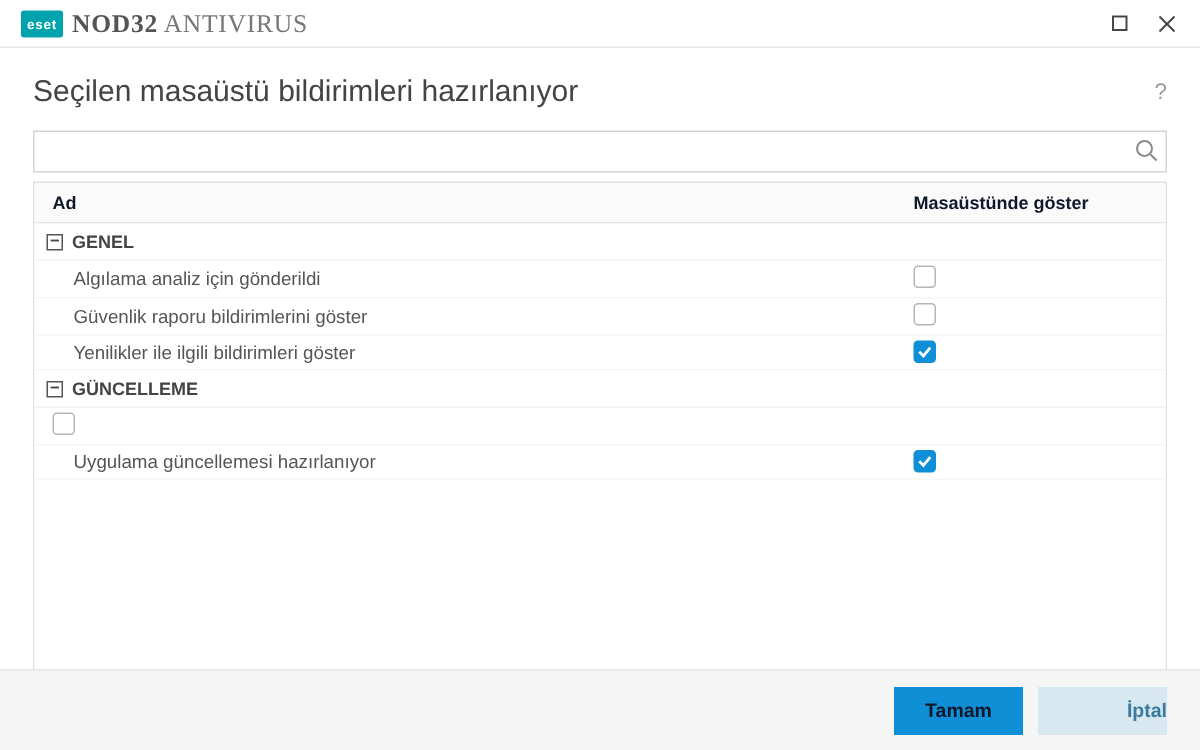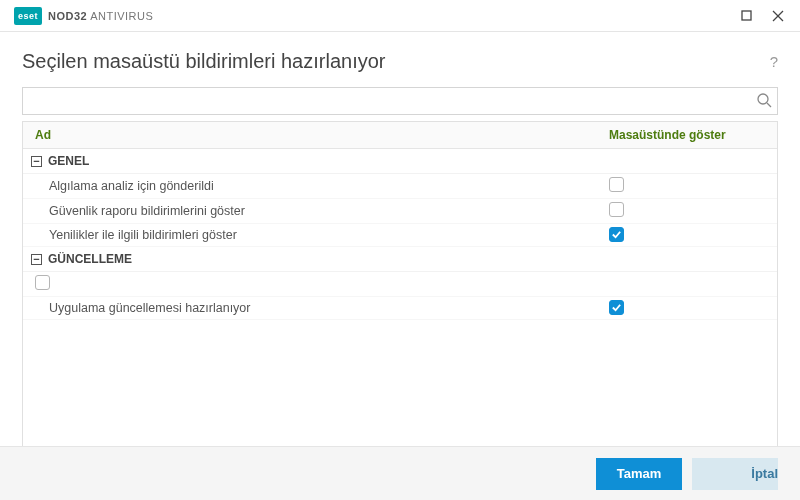--- a/index.html
+++ b/index.html
@@ -1,46 +1,46 @@
 <!DOCTYPE html>
 <html><head>
 <meta charset="utf-8">
 <style>
 * { box-sizing: border-box; margin: 0; padding: 0; }
 body { font-family: "Segoe UI", Arial, sans-serif; font-size: 13px; color: #333; background: #fff; width: 800px; height: 500px; overflow: hidden; }
 .titlebar { display: flex; align-items: center; justify-content: space-between; height: 32px; padding: 0 8px 0 14px; border-bottom: 1px solid #e5e5e5; }
 .titlebar-left { display: flex; align-items: center; gap: 6px; }
 .logo-badge { background: #00a3ad; color: #fff; font-size: 9px; font-weight: bold; padding: 4px 4px; border-radius: 2px; letter-spacing: 0.5px; }
-.product-name { font-size: 11px; color: #777; letter-spacing: 0.5px; }
+.product-name { font-size: 17px; color: #777; letter-spacing: 0.5px; font-family: Liberation Serif, serif; }
 .product-name b { color: #555; font-weight: 600; }
 .titlebar-right { display: flex; align-items: center; gap: 4px; }
 .win-btn { width: 28px; height: 24px; display: flex; align-items: center; justify-content: center; cursor: pointer; color: #444; }
 .content { padding: 18px 22px 0 22px; }
 .page-title { font-size: 20px; color: #444; font-weight: 400; margin-bottom: 14px; display: flex; justify-content: space-between; align-items: center; }
 .help-icon { font-size: 15px; color: #999; cursor: pointer; }
 .search-wrap { position: relative; margin-bottom: 6px; }
 .search-input { width: 100%; height: 28px; border: 1px solid #d5d5d5; padding: 0 30px 0 8px; font-size: 13px; outline: none; }
 .search-icon { position: absolute; right: 6px; top: 5px; color: #888; }
 .table { border: 1px solid #e0e0e0; }
-.table-header { display: flex; background: #fafafa; border-bottom: 1px solid #e5e5e5; font-size: 12px; color: #4d7c0f; font-weight: 600; }
+.table-header { display: flex; background: #fafafa; border-bottom: 1px solid #e5e5e5; font-size: 12px; color: #0f172a; font-weight: 600; }
 .col-name { flex: 1; padding: 6px 12px; }
 .col-show { width: 180px; padding: 6px 12px; }
 .table-body { height: 302px; overflow-y: auto; background: #fff; }
 .group-row { display: flex; align-items: center; padding: 5px 8px; font-weight: 700; font-size: 12px; color: #444; cursor: pointer; border-bottom: 1px solid #f2f2f2; }
 .collapse-box { width: 11px; height: 11px; border: 1px solid #555; display: inline-flex; align-items: center; justify-content: center; margin-right: 6px; font-size: 11px; line-height: 1; background: #fff; }
 .item-row { display: flex; align-items: center; border-bottom: 1px solid #f6f6f6; color: #555; }
 .item-row .col-name { padding: 4px 12px 4px 26px; font-size: 12.5px; }
 .item-row .col-show { padding: 3px 12px; }
 .chk { width: 15px; height: 15px; border: 1px solid #b5b5b5; border-radius: 3px; display: inline-flex; align-items: center; justify-content: center; cursor: pointer; background: #fff; }
 .chk.checked { background: #0f8fd6; border-color: #0f8fd6; }
 .chk.checked svg { display: block; }
 .chk svg { display: none; }
 .footer { position: absolute; bottom: 0; left: 0; right: 0; height: 54px; background: #f5f5f5; border-top: 1px solid #e5e5e5; display: flex; justify-content: flex-end; align-items: center; padding: 0 22px; gap: 10px; }
 .btn { min-width: 86px; height: 32px; border: none; font-size: 13px; cursor: pointer; font-family: inherit; }
-.btn-primary { background: #0f8fd6; color: #ffffff; font-weight: 600; }
+.btn-primary { background: #0f8fd6; color: #0f172a; font-weight: 600; }
 .btn-secondary { background: #d8e8f0; color: #3b7aa0; font-weight: 600; text-align: right; }
 </style>
 </head>
 <body>
 
 <div class="titlebar">
   <div class="titlebar-left">
     <span class="logo-badge">eset</span>
     <span class="product-name">
       <b>NOD32</b>

